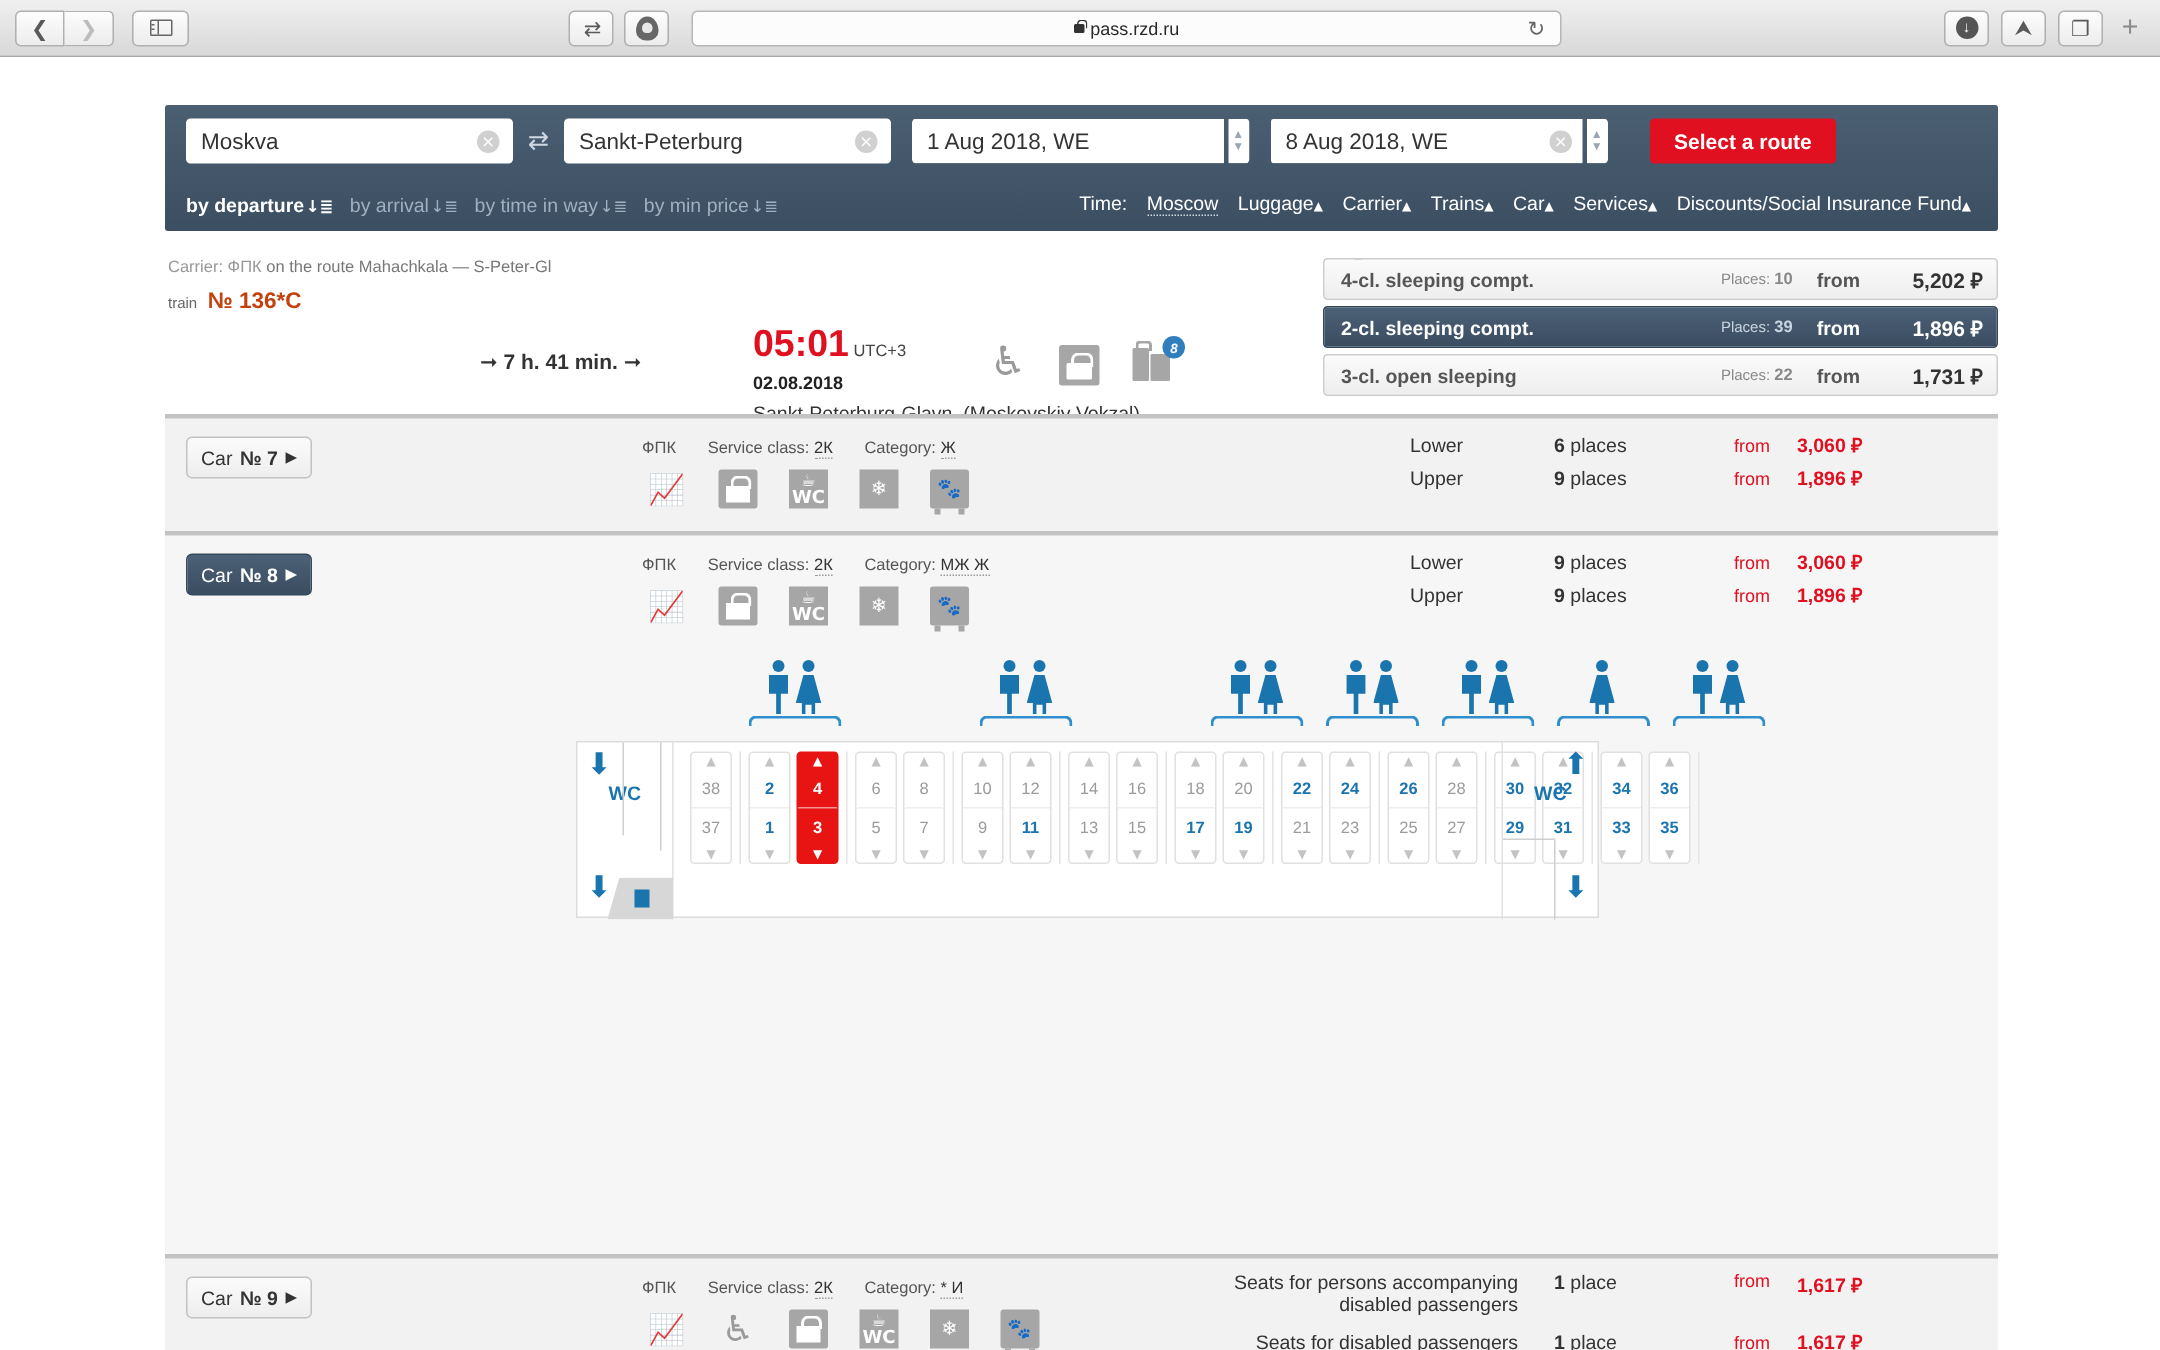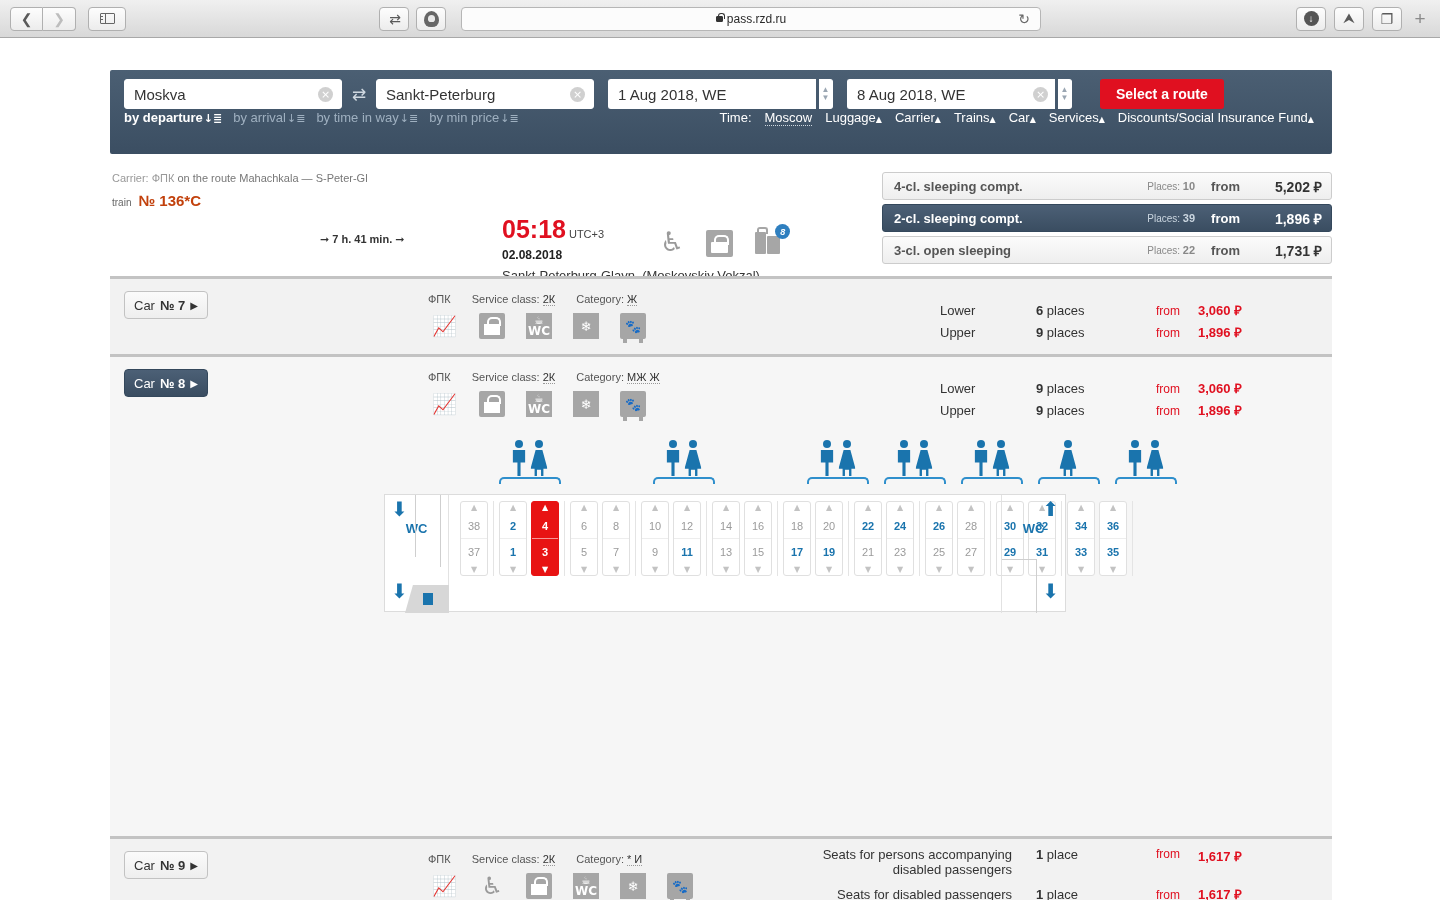--- a/index.html
+++ b/index.html
@@ -113,21 +113,21 @@
   }
   .date-wrap { display: flex; margin-left: 14px; }
   .date-wrap .field { border-radius: 3px 0 0 3px; border-right: none; }
   .select-route {
     margin-left: 28px; height: 30px; padding: 0 16px;
     background: #e01020; color: #fff; font-weight: bold; font-size: 14px;
     border: none; border-radius: 3px; cursor: pointer;
     display: flex; align-items: center;
   }
   .sort-row {
-    display: flex; align-items: flex-start; padding: 1px 18px 0 14px;
+    display: flex; align-items: center; padding: 19px 18px 0 14px;
     font-size: 13px; color: #9fb0c0;
   }
   .sort-item { margin-right: 11px; }
   .sort-item.active { color: #fff; font-weight: bold; }
   .sort-ico { font-family: "DejaVu Sans", sans-serif; font-size: 11px; margin-left: 1px; }
   .filters { margin-left: auto; display: flex; align-items: baseline; color: #fff; font-size: 13px; }
   .filters > span { margin-left: 13px; }
   .filters .lbl { color: #fff; }
   .filters .moscow { border-bottom: 1px dotted #cfd8e0; }
   .caret-up { font-size: 8px; font-family: "DejaVu Sans", sans-serif; }
@@ -145,21 +145,21 @@
   .train-lbl { font-size: 10px; color: #666; margin-right: 7px; }
   .train-num { font-size: 15px; font-weight: bold; color: #c2410c; }
   .times-row { position: relative; margin-top: 6px; height: 62px; }
   .dep, .arr { position: absolute; top: 0; }
   .dep { left: 0; } .arr { left: 390px; }
   .big-time { font-size: 25px; font-weight: bold; color: #e01020; }
   .utc { font-size: 11px; color: #444; font-weight: normal; margin-left: 3px; }
   .date-line { font-size: 12px; font-weight: bold; color: #222; margin-top: 4px; }
   .station { font-size: 13px; color: #333; margin-top: 6px; }
   .duration {
-    position: absolute; left: 208px; top: 18px; font-size: 11px;
+    position: absolute; left: 208px; top: 18px; font-size: 14px;
     font-weight: bold; color: #333; white-space: nowrap;
   }
   .dur-arrow { color: #333; font-family: "DejaVu Sans", sans-serif; }
   .head-icons { position: absolute; left: 548px; top: 12px; display: flex; gap: 22px; align-items: flex-start; }
   .gi { color: #9a9a9a; }
   .wheel-ico { font-size: 27px; font-family: "DejaVu Sans", sans-serif; line-height: 30px; }
   .bag-ico {
     width: 27px; height: 27px; background: #a6a6a6; border-radius: 2px;
     position: relative; margin-top: 3px;
   }
@@ -240,21 +240,21 @@
     border-left: 4px solid #a6a6a6; border-right: 4px solid #a6a6a6; box-sizing: border-box;
   }
   .am.bag { border-radius: 2px; position: relative; }
   .am.bag:before {
     content:""; position:absolute; left:8px; top:4px; width:10px; height:7px;
     border:2px solid #fff; border-bottom:none; border-radius: 5px 5px 0 0;
   }
   .am.bag:after {
     content:""; position:absolute; left:5px; top:11px; width:16px; height:11px; background:#fff;
   }
-  .price-table { position: absolute; right: 62px; top: 22px; font-size: 13px; }
+  .price-table { position: absolute; right: 62px; top: 8px; font-size: 13px; }
   .pt-row { display: flex; align-items: baseline; height: 22px; }
   .pt-berth { width: 96px; color: #333; }
   .pt-places { width: 120px; color: #333; }
   .pt-places b { font-weight: bold; }
   .pt-from { color: #e01020; font-size: 12px; width: 42px; }
   .pt-price { color: #e01020; font-weight: bold; font-size: 13px; min-width: 72px; }
   .pt-desc { width: 236px; text-align: right; color: #333; padding-right: 24px; }
 
   
   .seatmap-area { position: relative; background: #f6f6f6; height: 404px; }
@@ -432,21 +432,21 @@
         <span class="train-num">№ 136*С</span>
       </div>
 
       <div class="times-row">
         <div class="duration">
           <span class="dur-arrow">➞</span>
           <span>7 h. 41 min.</span>
           <span class="dur-arrow">➞</span>
         </div>
         <div class="arr">
-          <div><span class="big-time">05:18</span><span class="utc">UTC+3</span></div>
+          <div><span class="big-time">05:01</span><span class="utc">UTC+3</span></div>
           <div class="date-line">02.08.2018</div>
           <div class="station">Sankt-Peterburg-Glavn. (Moskovskiy Vokzal)</div>
         </div>
         <div class="head-icons">
           <span class="gi wheel-ico">♿</span>
           <span class="bag-ico"></span>
           <span class="lug-ico" style="width:36px;height:28px;">
             <i class="lug-a"></i>
               <i class="lug-b"></i>
             <i class="lug-badge">8</i>

